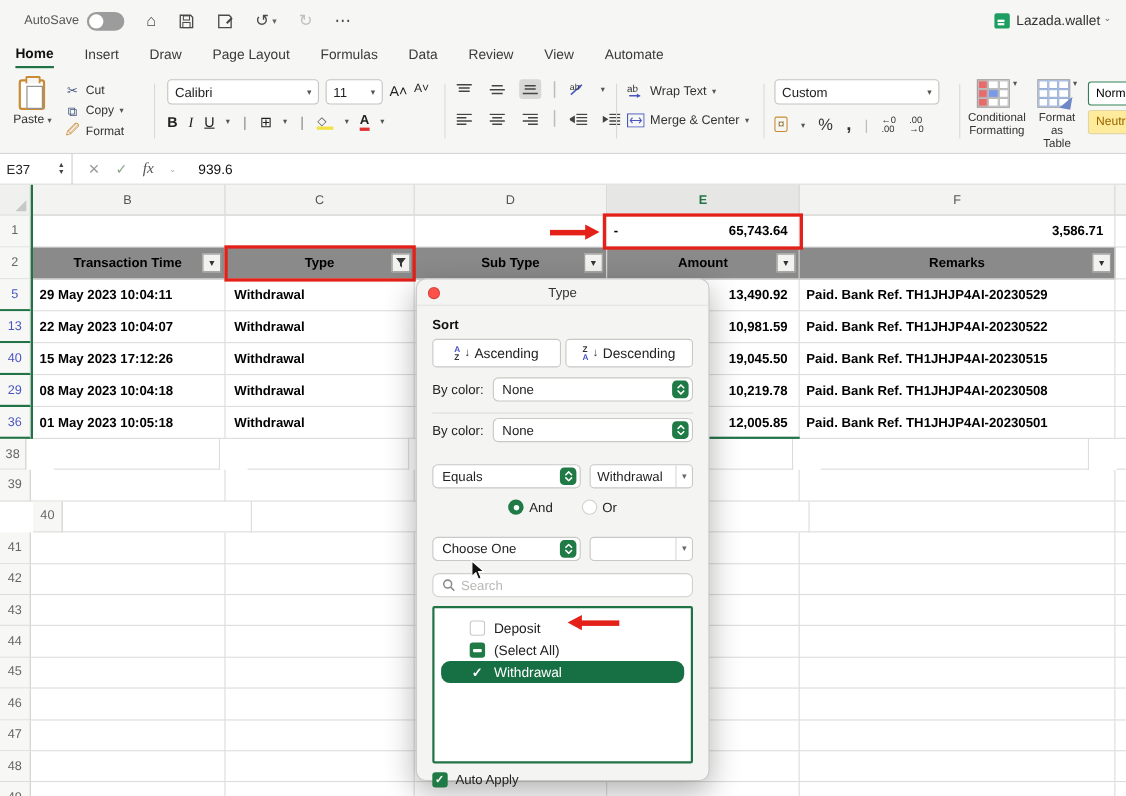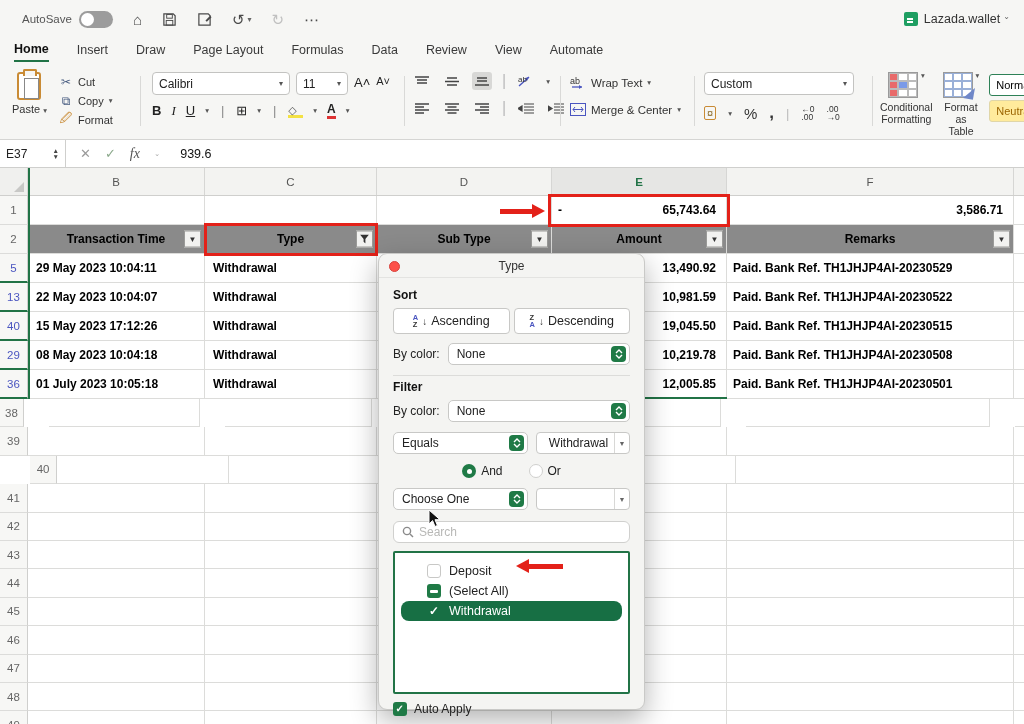--- a/index.html
+++ b/index.html
@@ -95,21 +95,21 @@
   .sec-lbl { font-weight:700; font-size:12px; color:#111; margin:4px 0 6px 0; }
   .sortrow { display:flex; gap:4px; }
   .sortbtn { flex:1; height:26px; background:#fff; border:1px solid #c8c8c6; border-radius:4px; display:flex; align-items:center; justify-content:center; gap:4px; font-size:12.5px; }
   .azic { display:flex; flex-direction:column; font-size:7.5px; font-weight:700; line-height:1; }
   .azic .blu { color:#4a55c0; } .azic .drk { color:#333; }
   .dna { font-size:10px; color:#333; }
   .bycolor { display:flex; align-items:center; margin-top:9px; gap:8px; }
   .dd { flex:1; height:22px; background:#fff; border:1px solid #c8c8c6; border-radius:5px; display:flex; align-items:center; padding:0 3px 0 8px; font-size:12px; }
   .gstep { margin-left:auto; width:15px; height:16px; background:#1f7a46; border-radius:4px; display:flex; align-items:center; justify-content:center; }
   .hr { height:1px; background:#dcdcda; margin:10px 0 4px 0; }
-  .condrow { display:flex; gap:8px; margin-top:10px; align-items:center;text-align:center; }
+  .condrow { display:flex; gap:8px; margin-top:20px; align-items:center; }
   .combo { width:94px; height:22px; background:#fff; border:1px solid #c8c8c6; border-radius:4px; display:flex; align-items:center; }
   .combo .cv { flex:1; padding-left:6px; font-size:12px; overflow:hidden; white-space:nowrap; }
   .combo .cbtn { width:15px; height:100%; border-left:1px solid #d8d8d6; display:flex; align-items:center; justify-content:center; font-size:7px; color:#666; }
   .andor { display:flex; justify-content:center; gap:26px; margin-top:10px; align-items:center; }
   .radio { width:14px; height:14px; border-radius:50%; }
   .radio.sel { background:#1f7a46; position:relative; }
   .radio.sel:after { content:""; position:absolute; left:4.5px; top:4.5px; width:5px; height:5px; background:#fff; border-radius:50%; }
   .radio.un { background:#fff; border:1px solid #d0d0ce; }
   .ropt { display:flex; align-items:center; gap:5px; font-size:12px; }
   .searchrow { margin-top:11px; }
@@ -476,21 +476,21 @@
       <div class="cell rn filtered">29</div>
       <div class="cell w-b t-cell">08 May 2023 10:04:18</div>
       <div class="cell w-c t-cell">Withdrawal</div>
       <div class="cell w-d"></div>
       <div class="cell w-e num-cell">10,219.78</div>
       <div class="cell w-f t-cell" style="padding-left:6px;">Paid. Bank Ref. TH1JHJP4AI-20230508</div>
       <div class="cell w-g"></div>
     </div>
     <div class="row">
       <div class="cell rn filtered">36</div>
-      <div class="cell w-b t-cell">01 July 2023 10:05:18</div>
+      <div class="cell w-b t-cell">01 May 2023 10:05:18</div>
       <div class="cell w-c t-cell">Withdrawal</div>
       <div class="cell w-d"></div>
       <div class="cell w-e num-cell">12,005.85</div>
       <div class="cell w-f t-cell" style="padding-left:6px;">Paid. Bank Ref. TH1JHJP4AI-20230501</div>
       <div class="cell w-g"></div>
     </div>
 
     <div class="row" style="height:28.4px;gap:25px;">
         <div class="cell rn">38</div>
         <div class="cell w-b"></div>
@@ -647,21 +647,20 @@
         <div class="dd">
           <span>None</span>
           <span class="gstep">
               <svg width="8" height="10">
                 <path d="M1 4l3-3 3 3M1 6l3 3 3-3" stroke="#fff" stroke-width="1.4" fill="none"></path>
               </svg>
             </span>
         </div>
       </div>
       <div class="hr"></div>
-      <div class="sec-lbl">Filter</div>
       <div class="bycolor" style="margin-top:4px;">
         <span>By color:</span>
         <div class="dd">
           <span>None</span>
           <span class="gstep">
               <svg width="8" height="10">
                 <path d="M1 4l3-3 3 3M1 6l3 3 3-3" stroke="#fff" stroke-width="1.4" fill="none"></path>
               </svg>
             </span>
         </div>

